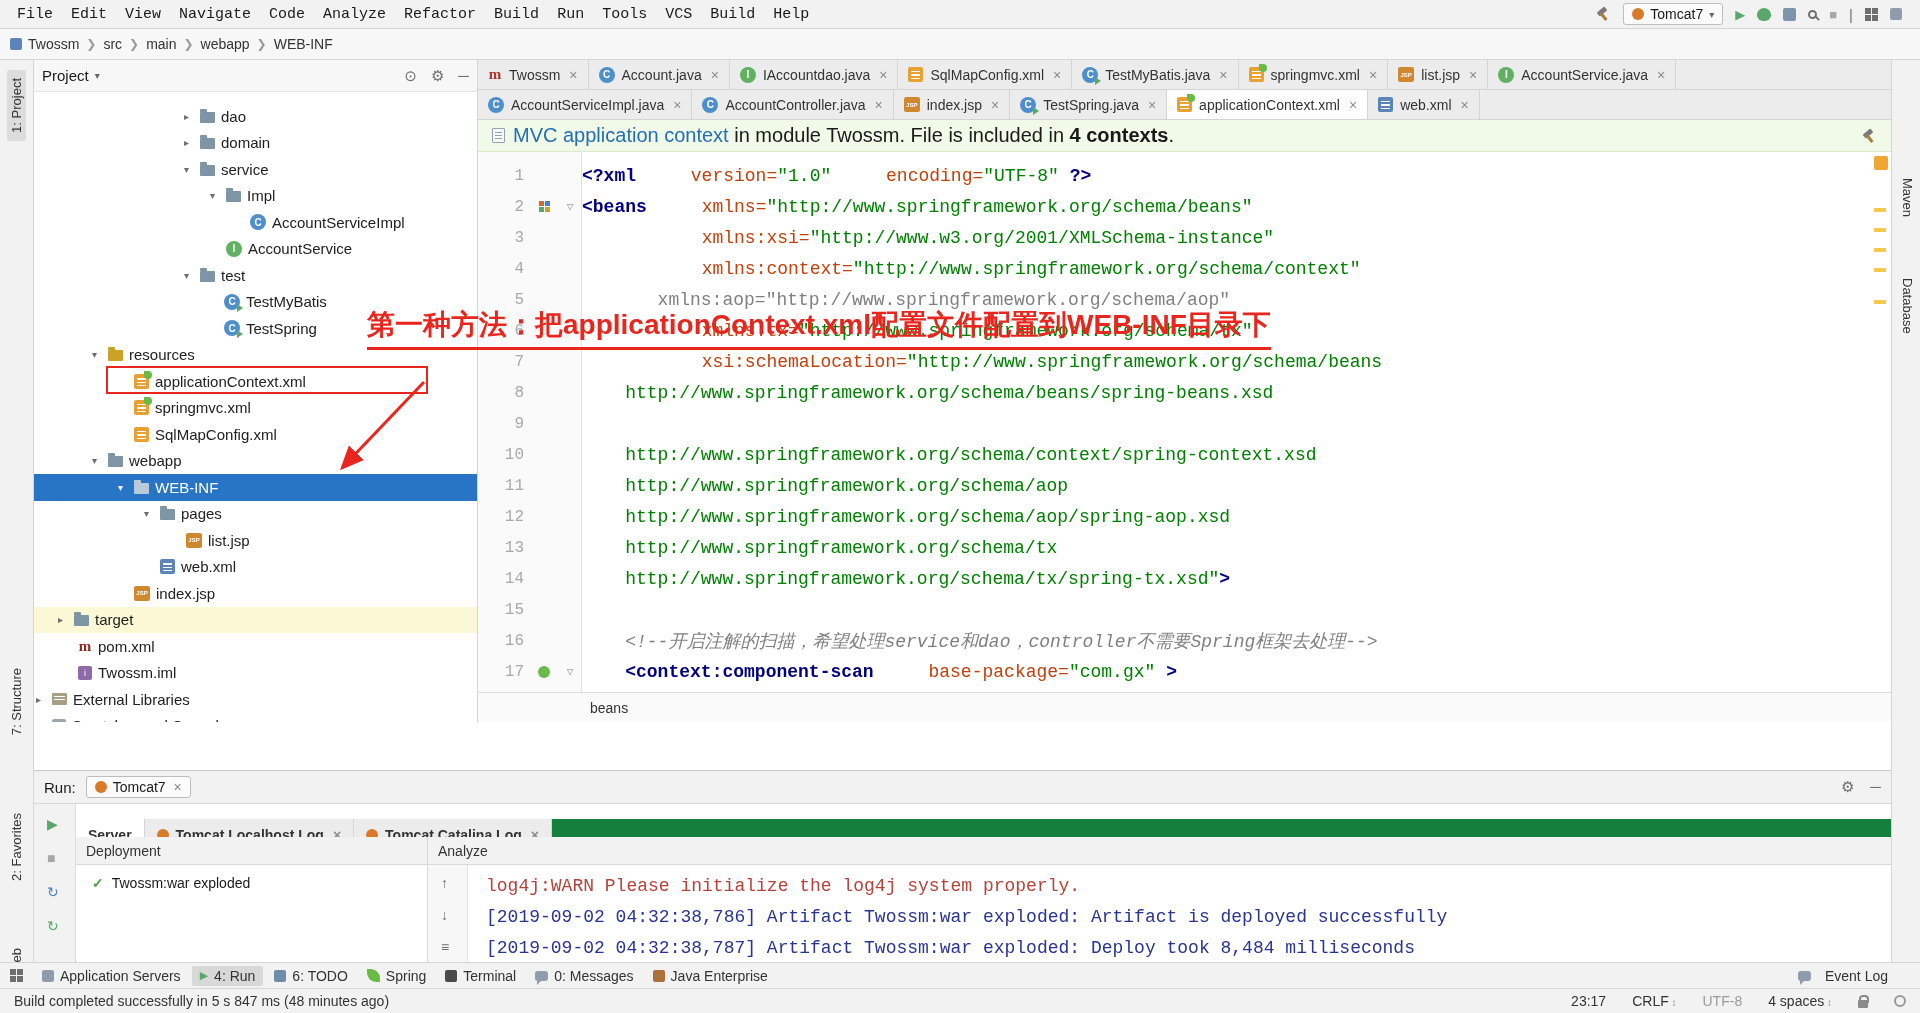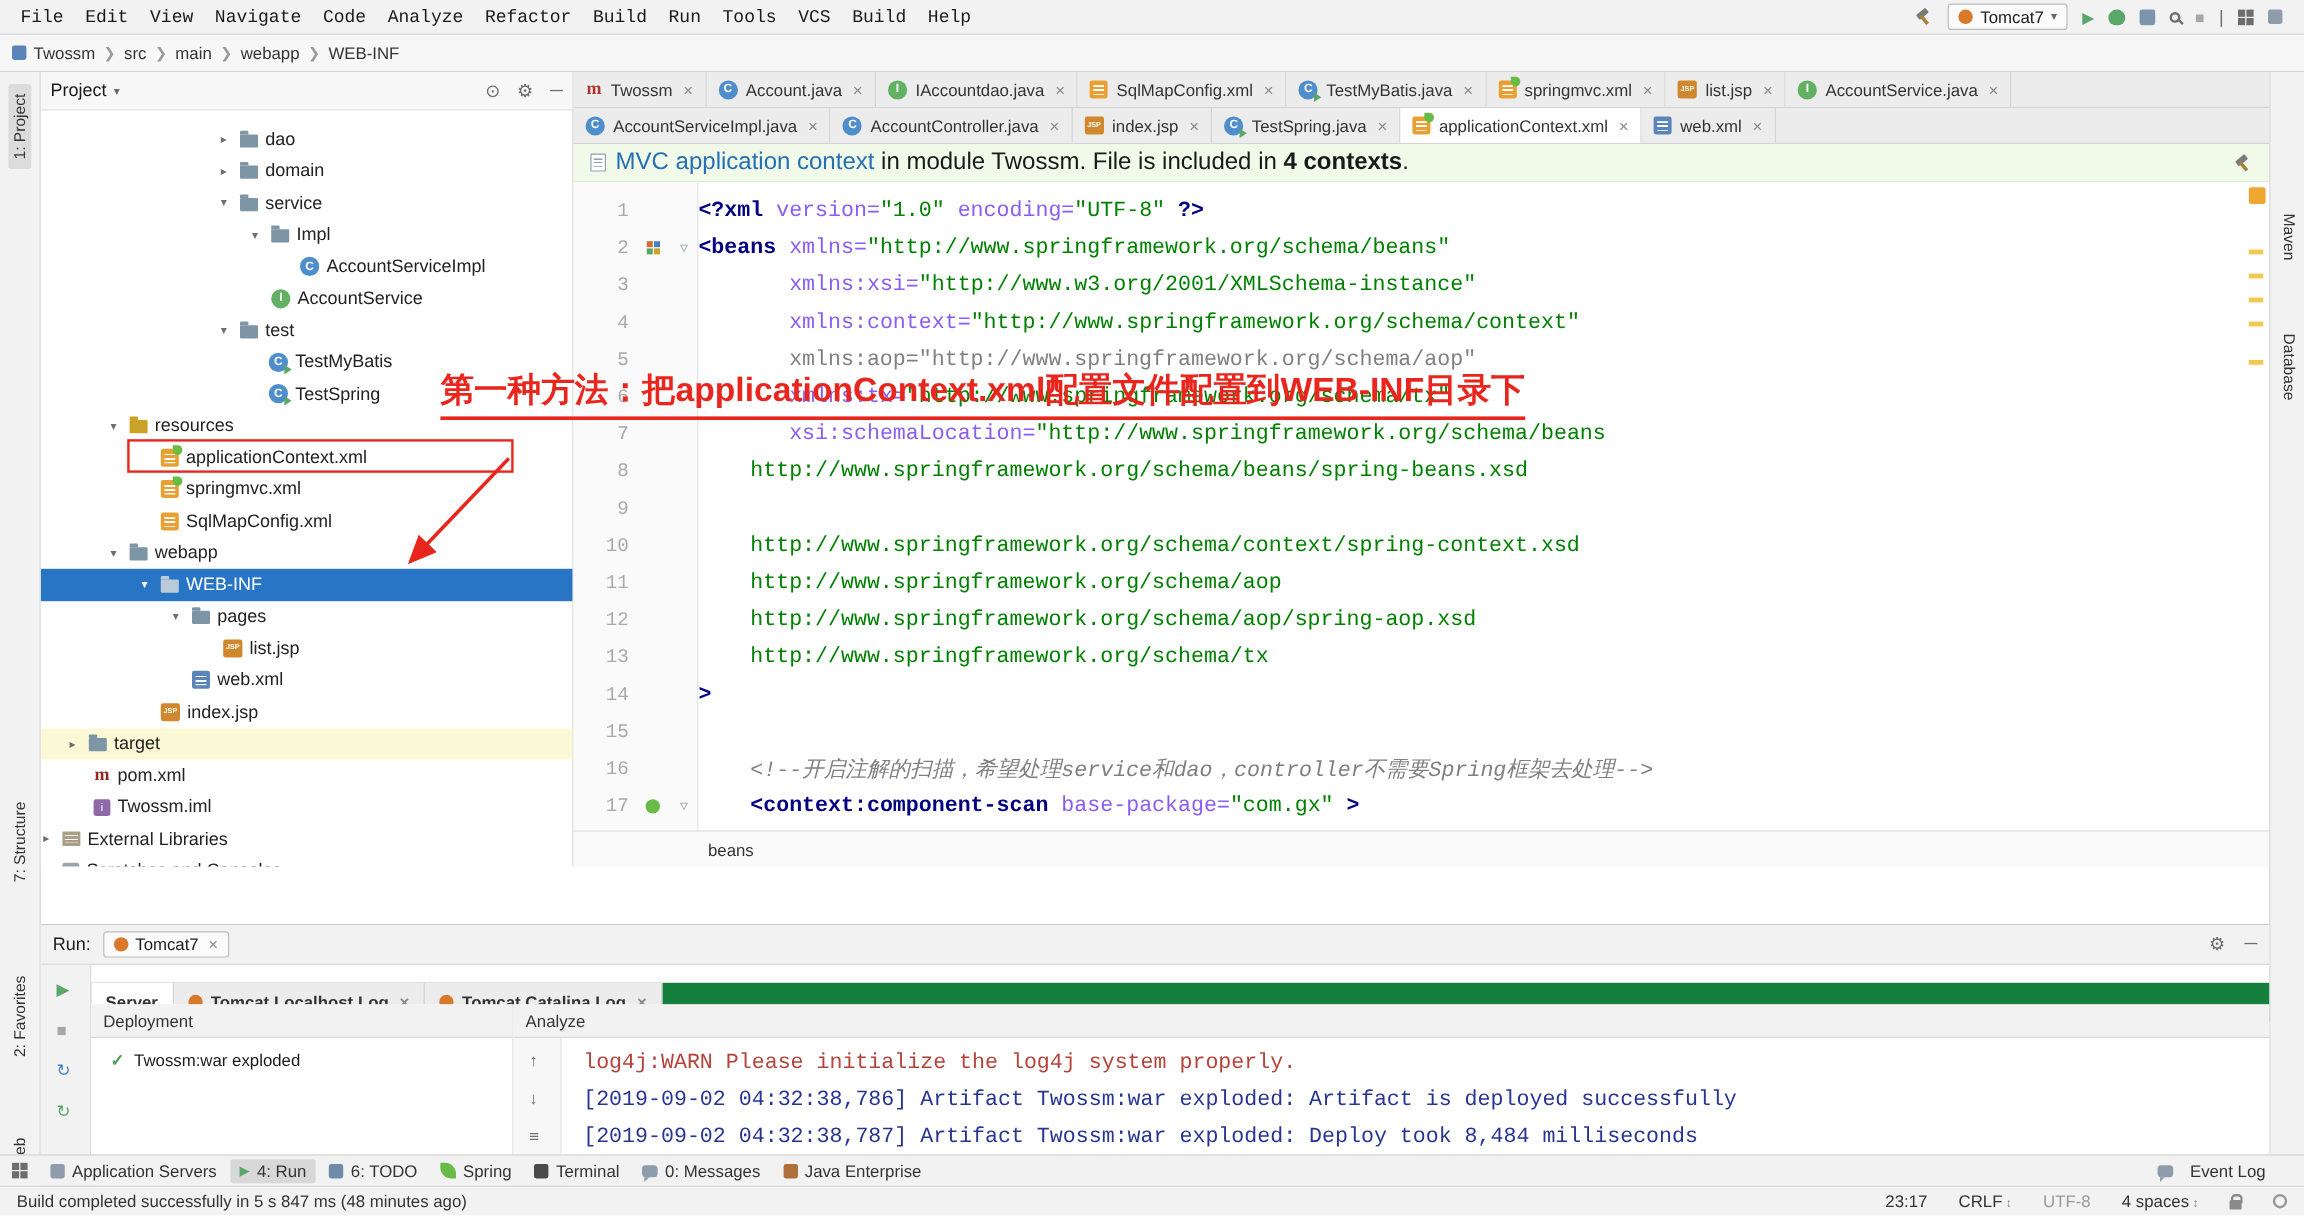--- a/index.html
+++ b/index.html
@@ -113,21 +113,21 @@
   
   #code { position:absolute; left:478px; top:152px; width:1413px; height:540px; background:#fff; overflow:hidden; }
   #gutterbg { position:absolute; left:0; top:0; width:104px; height:100%; background:#FAFAFA; border-right:1px solid #E4E4E4; }
   #codelines { position:absolute; left:0; top:8px; }
   .cline { height:31px; display:flex; align-items:center; font-family:"Liberation Mono", monospace; font-size:18px; }
   .cline span { white-space:pre; }
   .lnum { width:52px; text-align:right; color:#A9A9A9; font-size:16px; padding-right:6px; flex:none; font-family:"Liberation Mono",monospace; }
   .gico { width:28px; flex:none; display:flex; justify-content:center; }
   .fold { width:24px; flex:none; color:#9AA7B0; font-size:11px; text-align:center; }
   .s-t { color:#000080; font-weight:bold; }
-  .s-a { color:#8b5cf6; }
+  .s-a { color:#c2410c;margin-left:44px; }
   .s-v { color:#008000; }
   .s-g { color:#808080; }
   .s-c { color:#808080; font-style:italic; }
   .s-p { color:#000; }
   .beanico { width:11px; height:11px; background:
       linear-gradient(#D26C2C,#D26C2C) 0 0/5px 5px no-repeat,
       linear-gradient(#4884C4,#4884C4) 6px 0/5px 5px no-repeat,
       linear-gradient(#59A869,#59A869) 0 6px/5px 5px no-repeat,
       linear-gradient(#C9A227,#C9A227) 6px 6px/5px 5px no-repeat; }
   .scanico { width:12px; height:12px; background:#68BC45; border-radius:50%; }
@@ -529,20 +529,21 @@
     <div class="cline">
         <span class="lnum">13</span>
         <span class="gico"></span>
         <span class="fold"></span>
         <span class="s-v">    http://www.springframework.org/schema/tx</span>
       </div>
     <div class="cline">
         <span class="lnum">14</span>
         <span class="gico"></span>
         <span class="fold"></span>
+        <span class="s-v">    http://www.springframework.org/schema/tx/spring-tx.xsd"</span>
         <span class="s-t">&gt;</span>
       </div>
     <div class="cline">
         <span class="lnum">15</span>
         <span class="gico"></span>
         <span class="fold"></span>
         <span class="s-p"></span>
       </div>
     <div class="cline">
         <span class="lnum">16</span>

